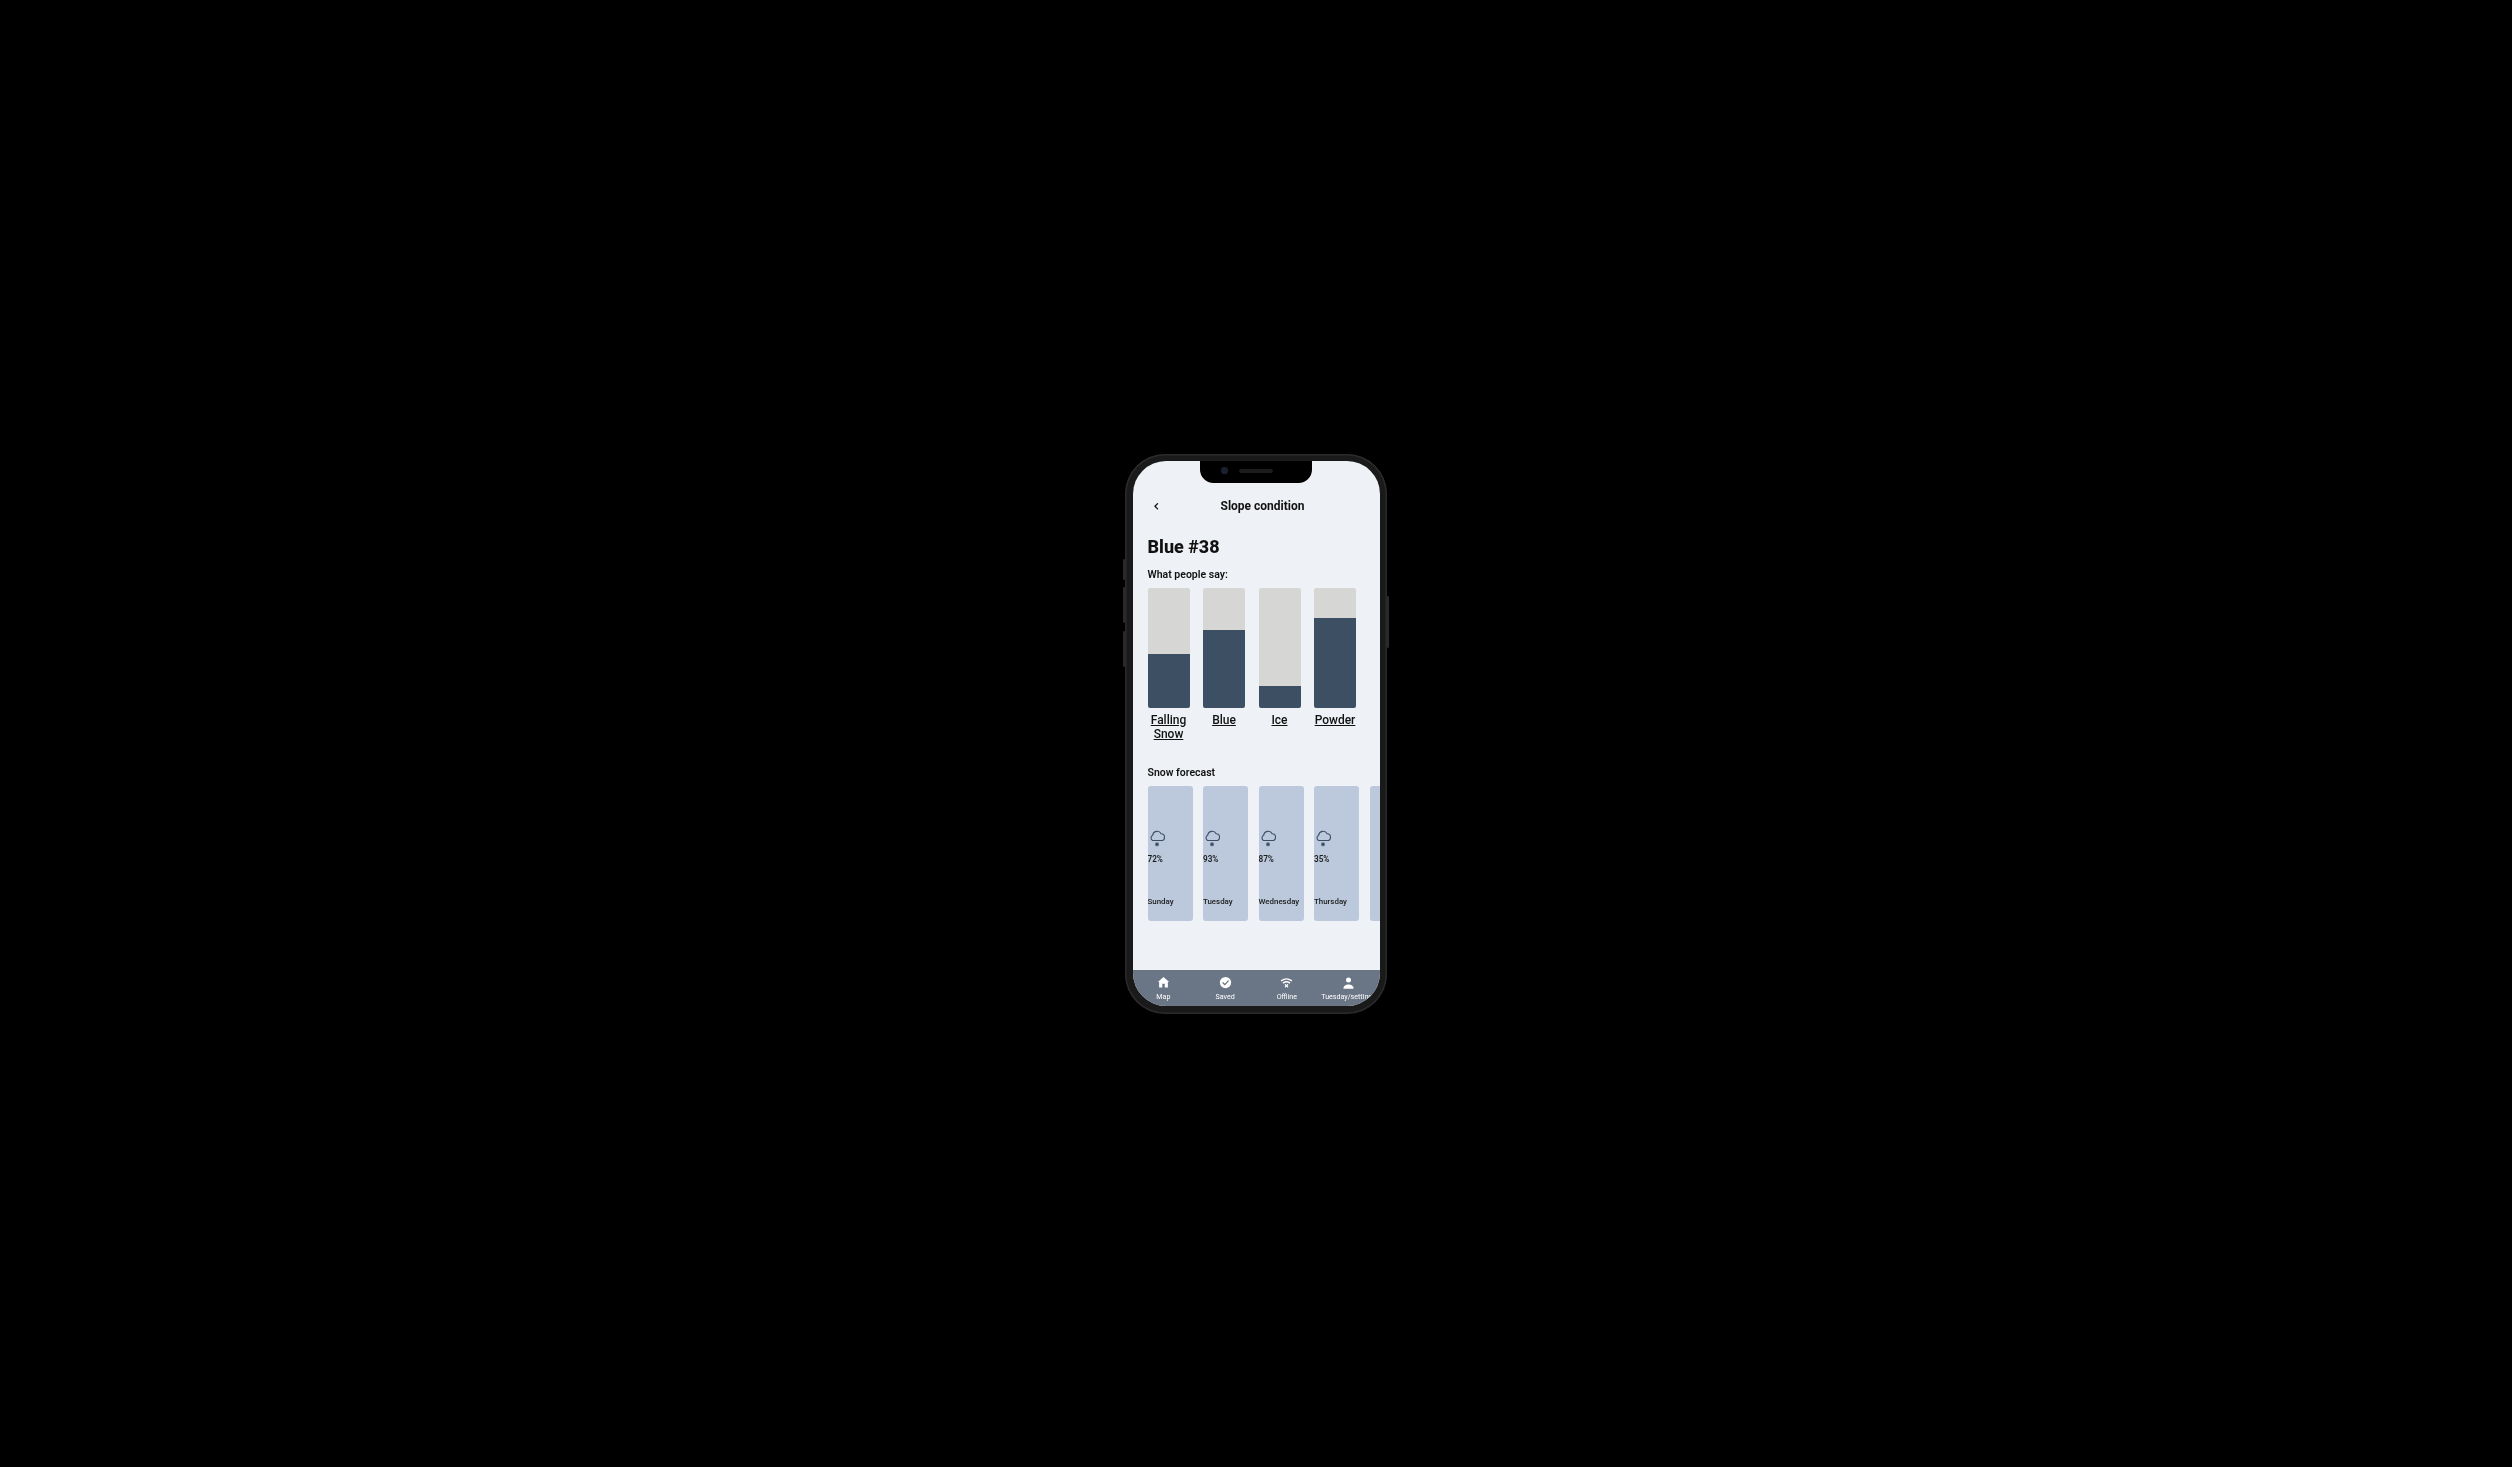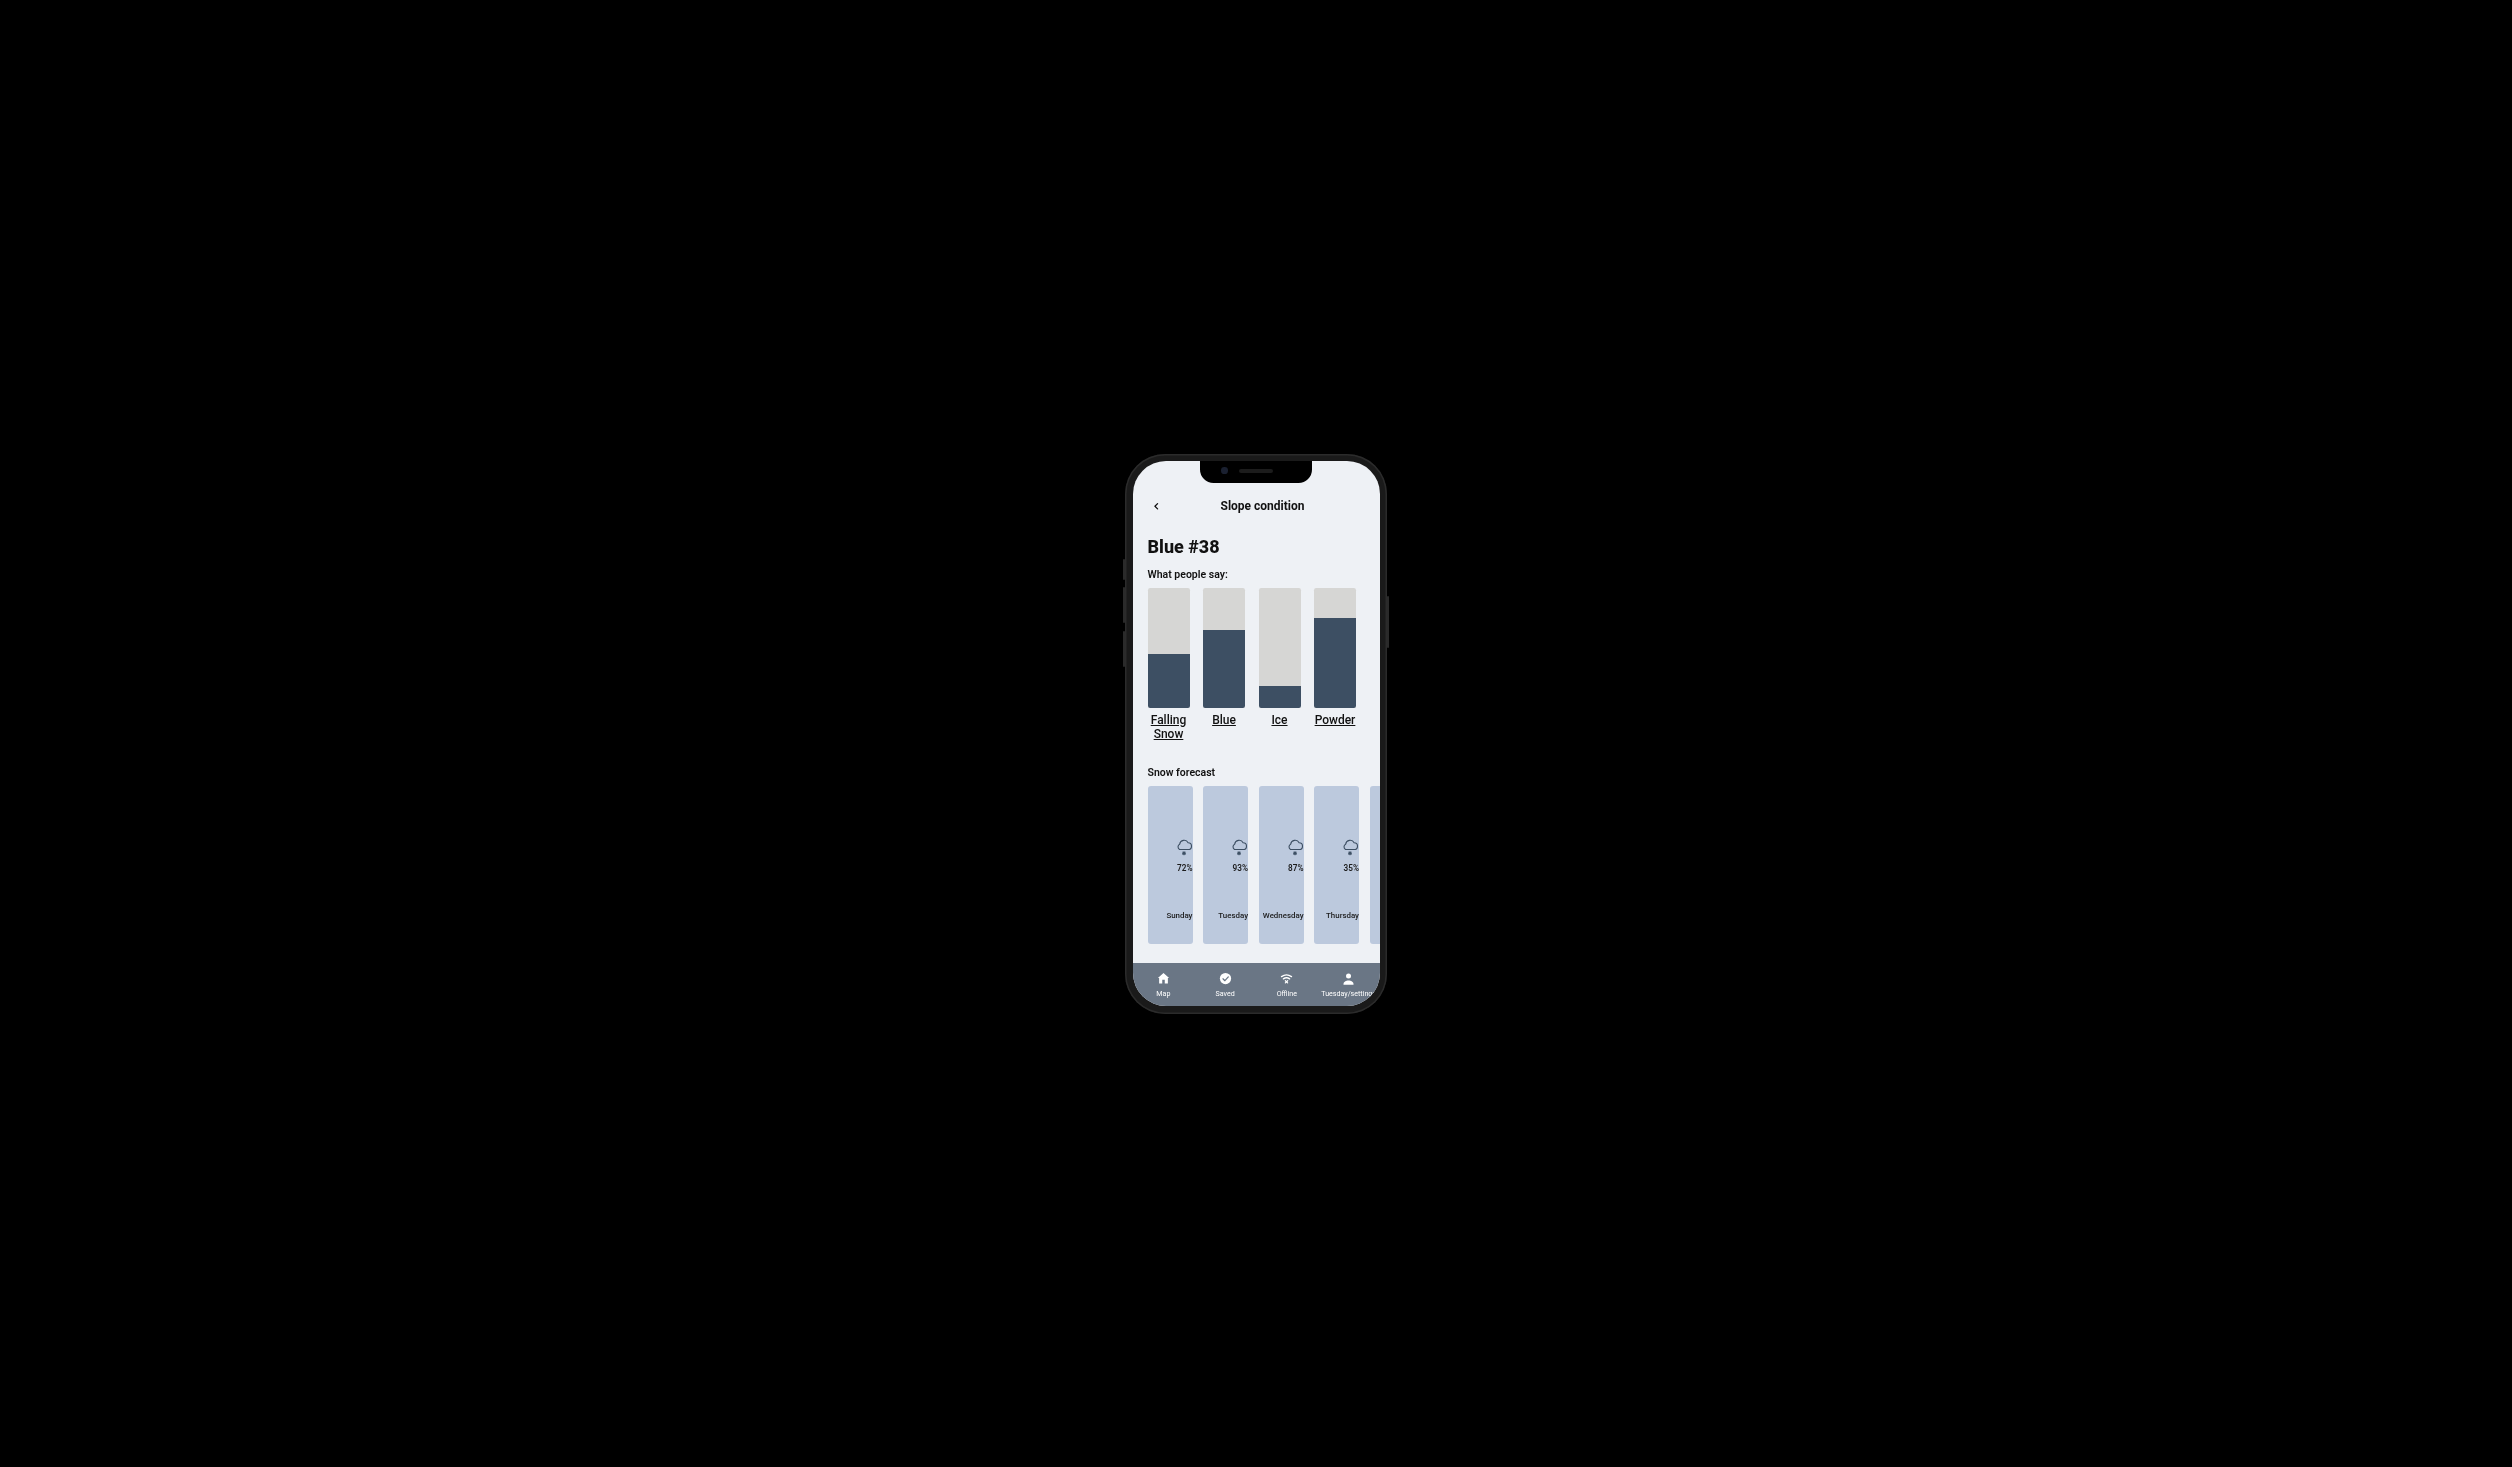--- a/index.html
+++ b/index.html
@@ -117,37 +117,37 @@
 
   
   .forecast-row {
     display:flex; gap:10.5px;
     overflow:hidden;
     margin-top:6px;
     width: calc(100% + 30px);
   }
   .forecast-card {
     width:45px; flex:0 0 45px;
-    height:158px;
+    height:135px;
     background:#bcc9dd;
     border-radius:3px;
-    display:flex; flex-direction:column; align-items:flex-end;
-    padding:23px 0;
+    display:flex; flex-direction:column; align-items:flex-start;
+    padding:14px 0;
   }
   .forecast-card.peek { flex:0 0 12px; width:12px; }
   .f-spacer-top { height:30px; }
   .f-icon { color:#3d4f63; }
   .f-pct { font-size:8.2px; font-weight:600; margin-top:6px; color:#1c1c1c; }
   .f-spacer { flex:1; }
   .f-day { font-size:7.9px; font-weight:500; margin-bottom:1.5px; color:#1c1c1c; }
 
   
   .tabbar {
     position:absolute; left:0; right:0; bottom:0;
-    height:43px;
+    height:36px;
     background:#6a7685;
     display:flex;
   }
   .tab {
     flex:1;
     display:flex; flex-direction:column; align-items:center; justify-content:center;
     gap:2.2px;
     color:#fff; cursor:pointer;
   }
   .tab-label { font-size:7.1px; font-weight:400; }

